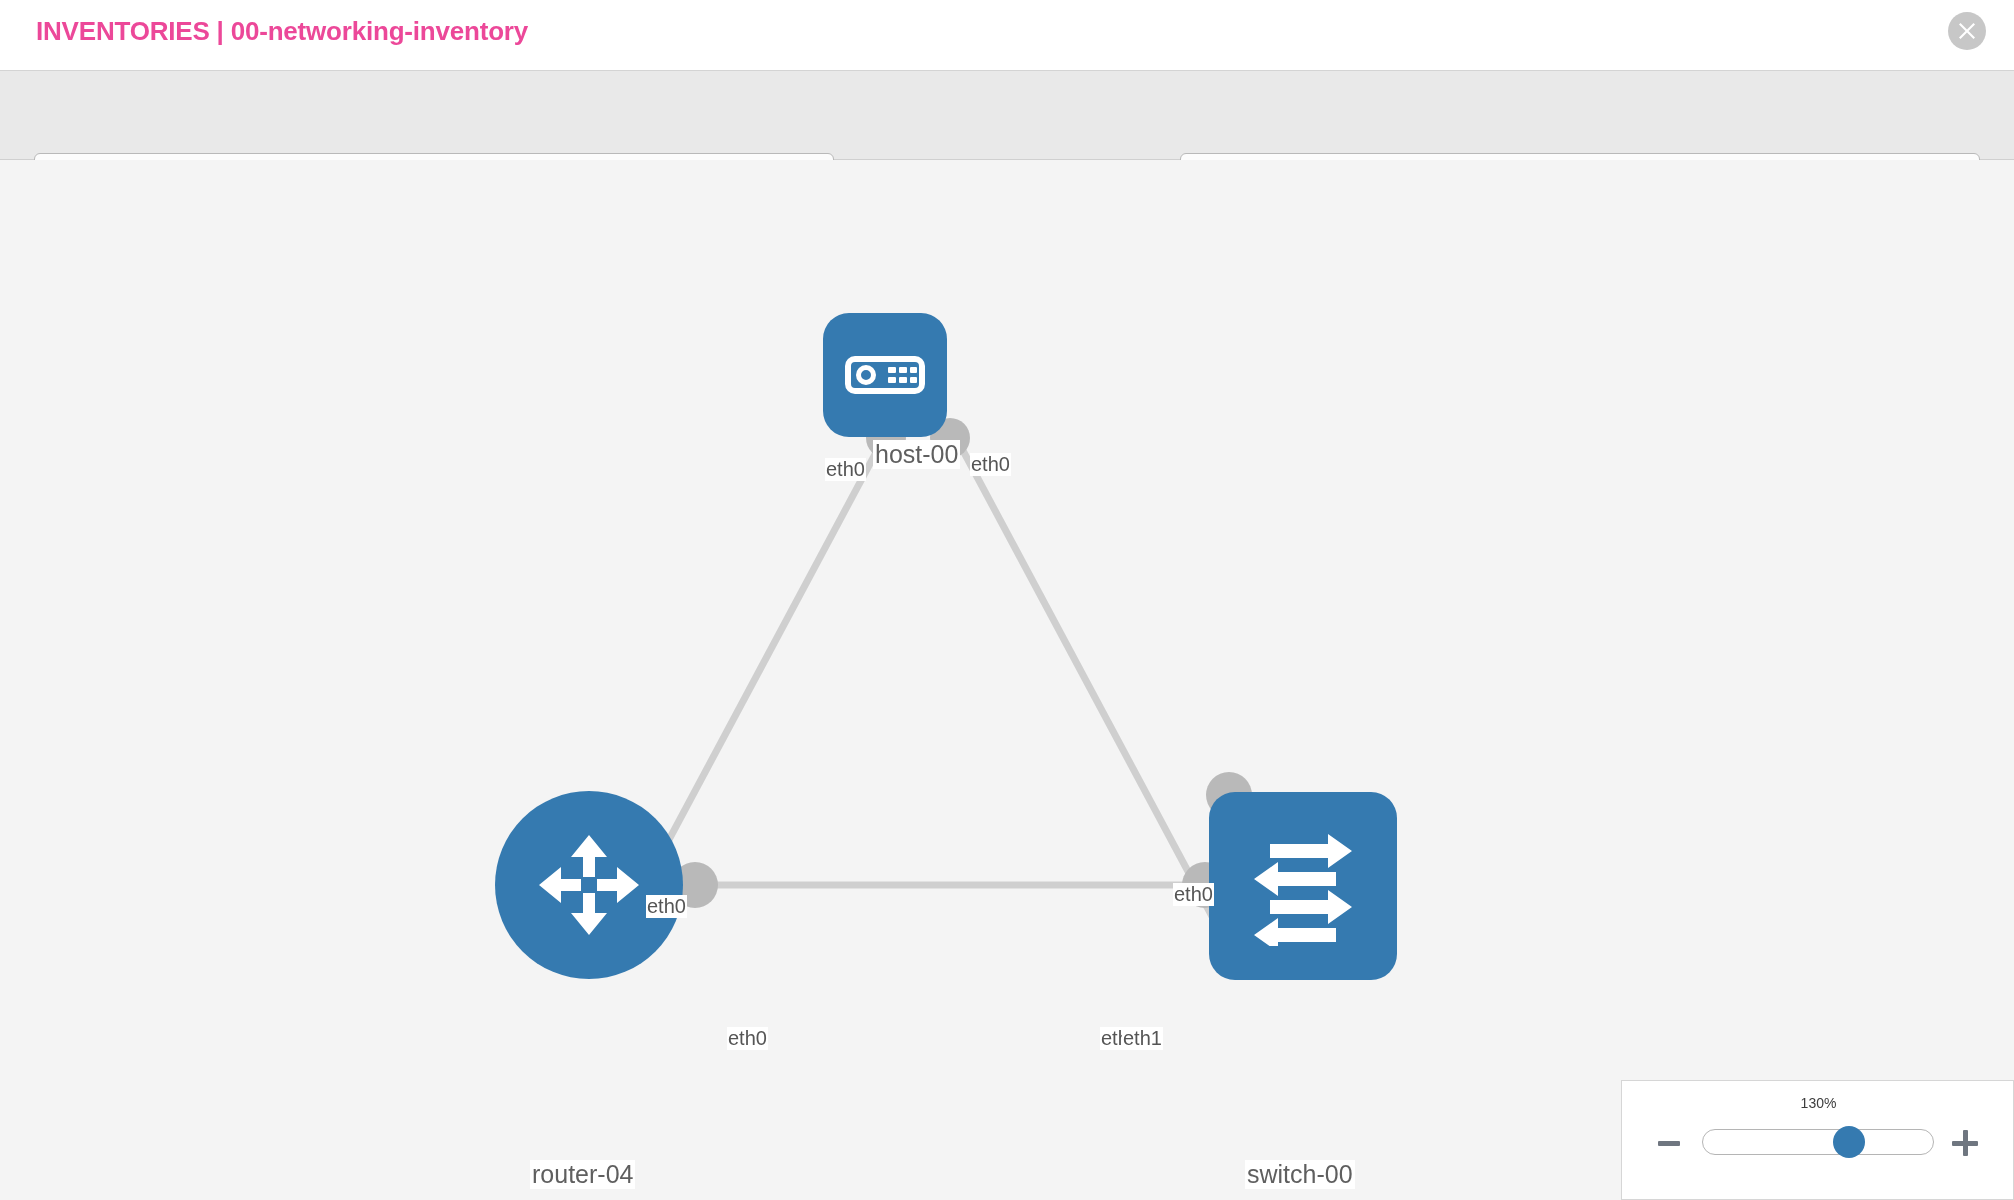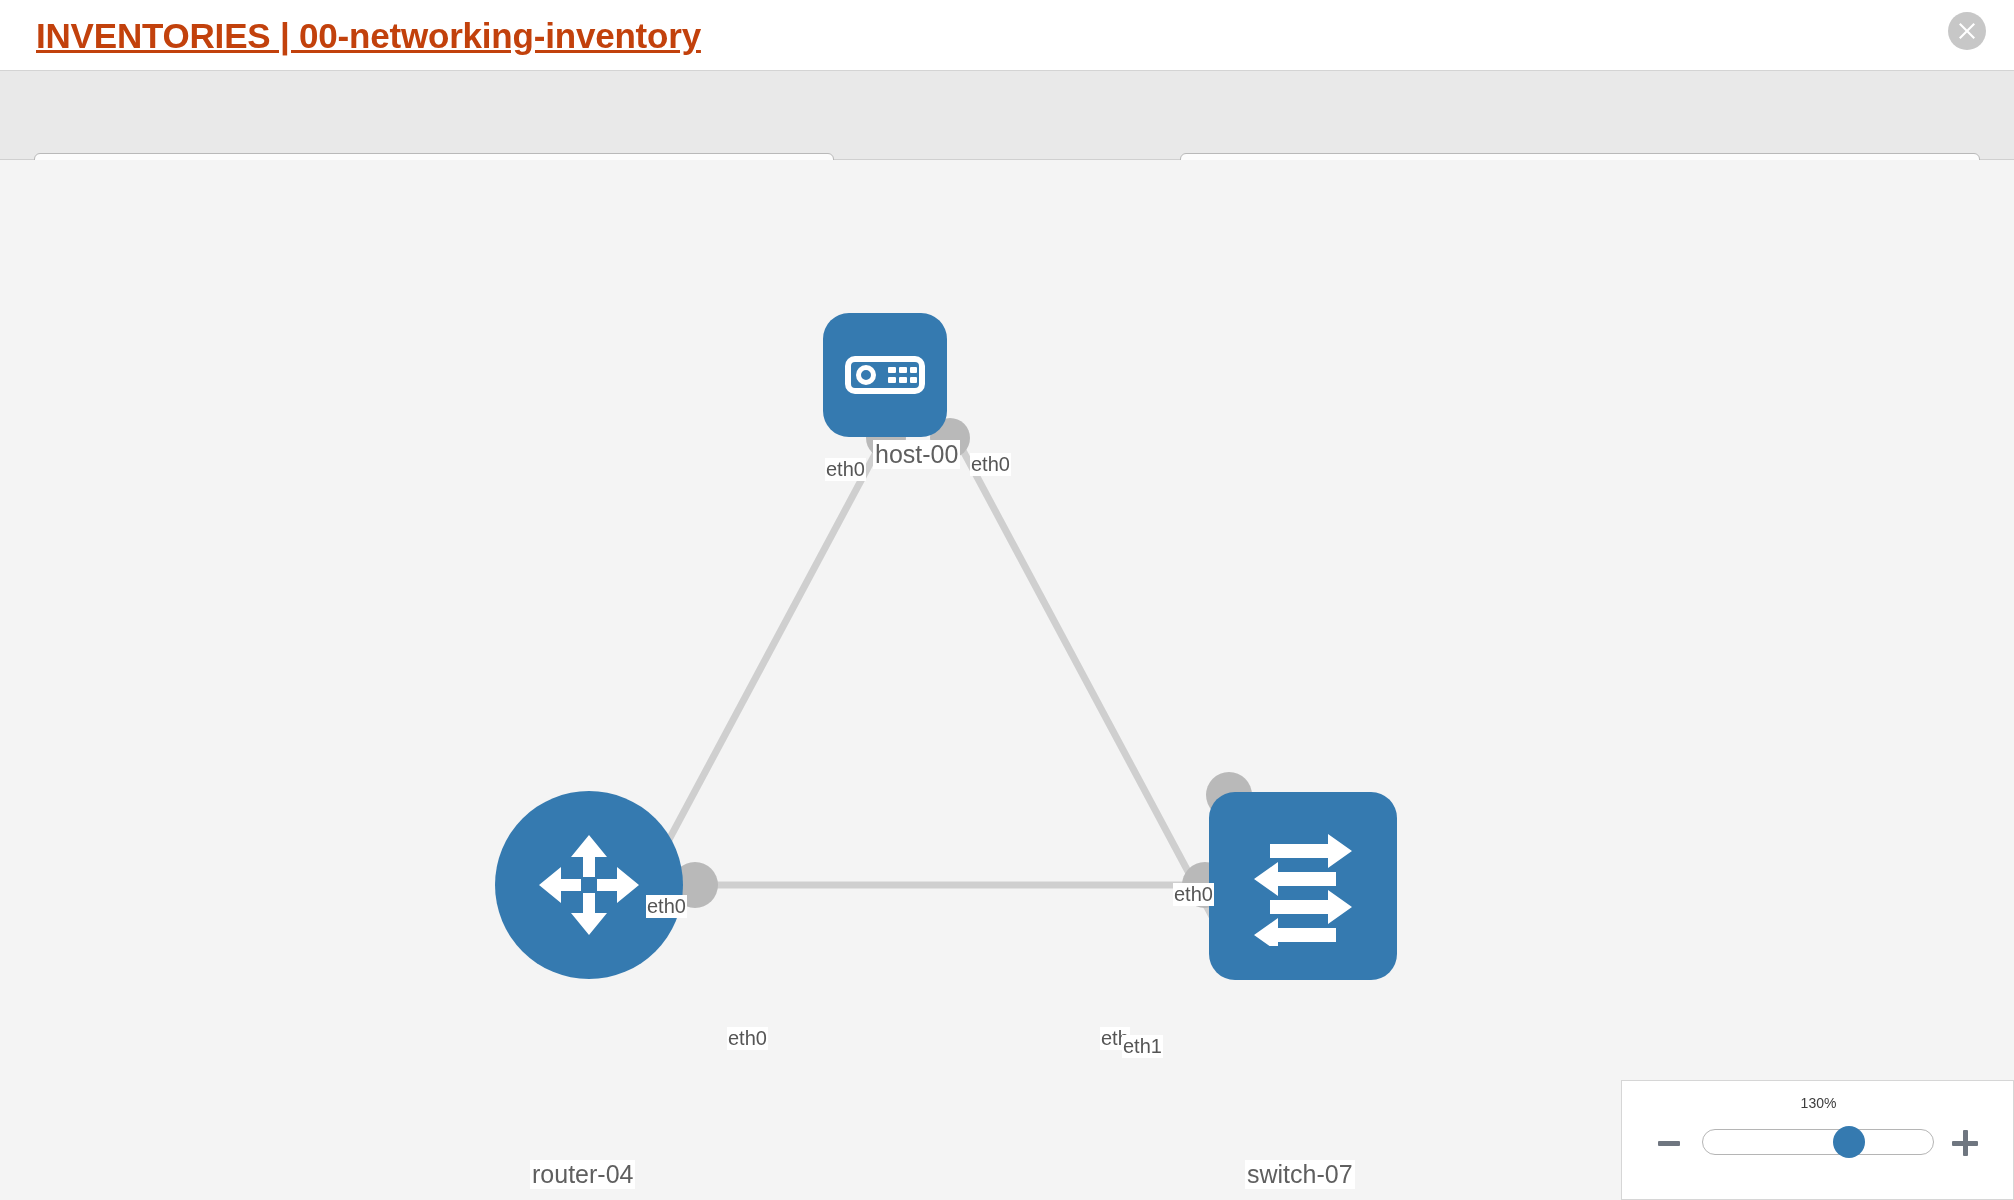--- a/index.html
+++ b/index.html
@@ -11,22 +11,22 @@
   }
   #app { position:relative; width:2014px; height:1200px; }
 
   
   .header {
     position:absolute; left:0; top:0; width:2014px; height:70px;
     background:#ffffff;
   }
   .page-title {
     position:absolute; left:36px; top:16px;
-    font-size:35px; font-weight:bold; color:#c2410c;
-    letter-spacing:-0.2px; white-space:nowrap;text-decoration:underline;
+    font-size:26px; font-weight:bold; color:#ec4899;
+    letter-spacing:-0.2px; white-space:nowrap;
   }
   .close-btn {
     position:absolute; right:28px; top:12px;
     width:38px; height:38px; border-radius:50%;
     background:#c7c7c7; cursor:pointer;
   }
   .close-btn svg { display:block; }
 
   
   .toolbar {
@@ -266,24 +266,24 @@
 
             <path d="M96 46 L38 46 L38 36 L14 53 L38 70 L38 60 L96 60 Z"></path>
 
             <path d="M30 74 L88 74 L88 64 L112 81 L88 98 L88 88 L30 88 Z"></path>
 
             <path d="M96 102 L38 102 L38 92 L14 109 L38 126 L38 116 L96 116 Z"></path>
           </g>
         </svg>
       </div>
     </div>
-    <div class="node-label" style="left:1245px; top:1000px;">switch-07</div>
+    <div class="node-label" style="left:1245px; top:1000px;">switch-00</div>
     <div class="iface-label" style="left:1173px; top:723px;">eth0</div>
     <div class="iface-label" style="left:1100px; top:867px;">eth</div>
-    <div class="iface-label" style="left:1122px; top:867px;margin-top:8px;">eth1</div>
+    <div class="iface-label" style="left:1122px; top:867px;">eth1</div>
   </div>
 
   <div class="zoom-widget">
     <div class="zoom-pct">130%</div>
     <div class="zoom-minus"></div>
     <div class="zoom-track">
       <div class="zoom-thumb" id="zoom-thumb" style="left: 130px;"></div>
     </div>
     <div class="zoom-plus"></div>
   </div>

